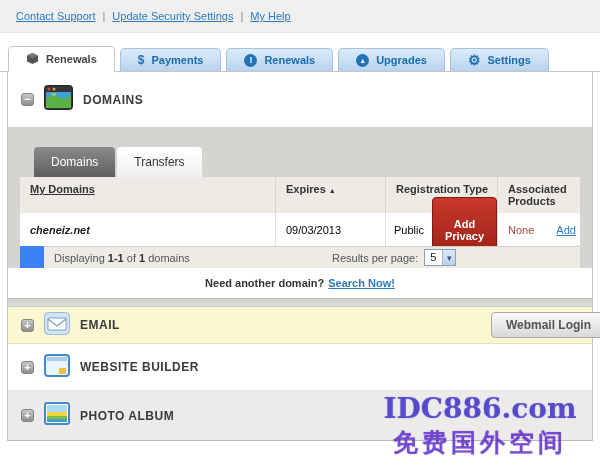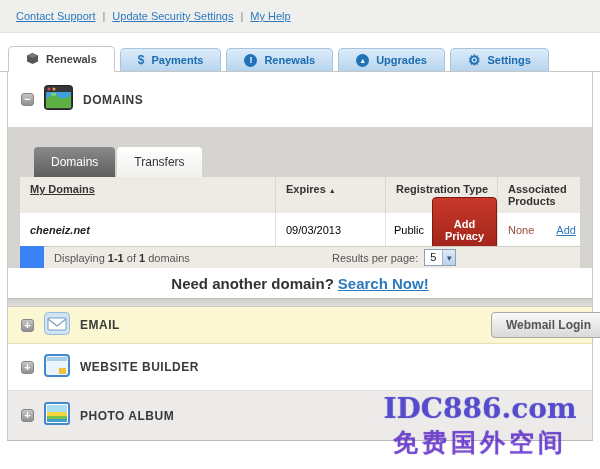--- a/index.html
+++ b/index.html
@@ -72,21 +72,21 @@
            display:flex; align-items:center; padding-left:10px; font-size:11px; color:#555;margin-left:24px; }
   .tfoot b { color:#333; }
   .rpp { position:absolute; left:288px; display:flex; align-items:center; gap:6px; }
   .selectbox { width:32px; height:17px; border:1px solid #8aa0b8; background:#fff; display:flex; cursor:pointer; }
   .sel-val { flex:1; padding-left:5px; color:#222; font-size:11px; line-height:15px; }
   .sel-arrow { width:13px; background:linear-gradient(#dce9f6,#b9d2ea); border-left:1px solid #9fb6cc;
                display:flex; align-items:center; justify-content:center; }
   .sel-arrow::after { content:"▾"; font-size:9px; color:#33567a; }
 
   .searchrow { height:30px; background:#fff; display:flex; align-items:center; justify-content:center;
-               gap:4px; font-size:15px; font-weight:bold; color:#333; }
+               gap:4px; font-size:11px; font-weight:bold; color:#333; }
   .searchrow a { color:#2d79bd; text-decoration:underline; cursor:pointer; }
 
   .divider { height:9px; background:linear-gradient(#cfcfcb,#dededa);
              border-top:1px solid #bdbdb9; border-bottom:1px solid #c9c9c5; }
 
   .email-row { height:37px; background:#fbf7d2; position:relative; border-bottom:1px solid #e9e1b2; }
   .webmail-btn { position:absolute; right:-14px; top:5px; height:26px; padding:0 14px;
                  background:linear-gradient(#fafafa,#d9d9d9); border:1px solid #a8a8a8; border-radius:4px;
                  font-size:12px; font-weight:bold; color:#555; display:flex; align-items:center; cursor:pointer;
                  font-family:"Liberation Sans", sans-serif; }

